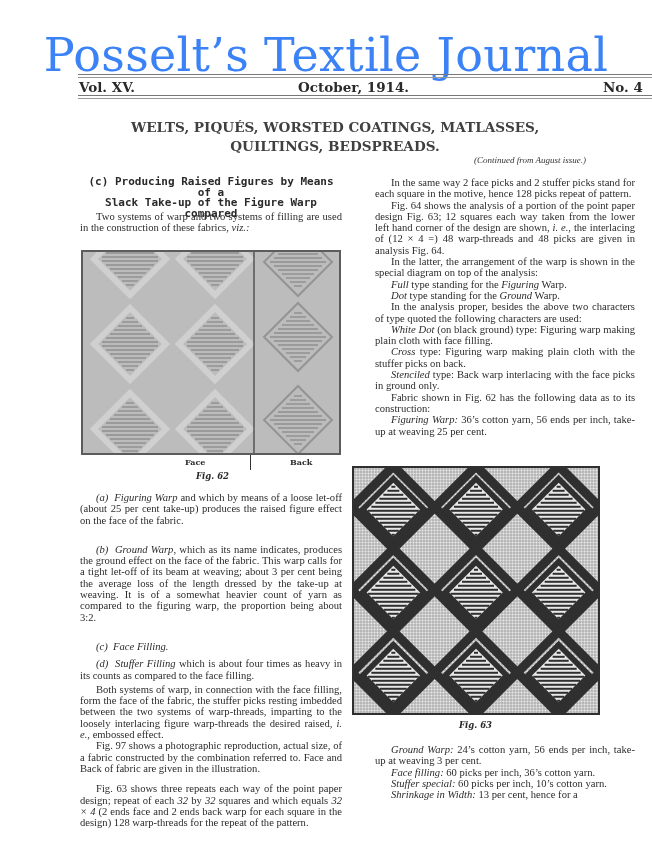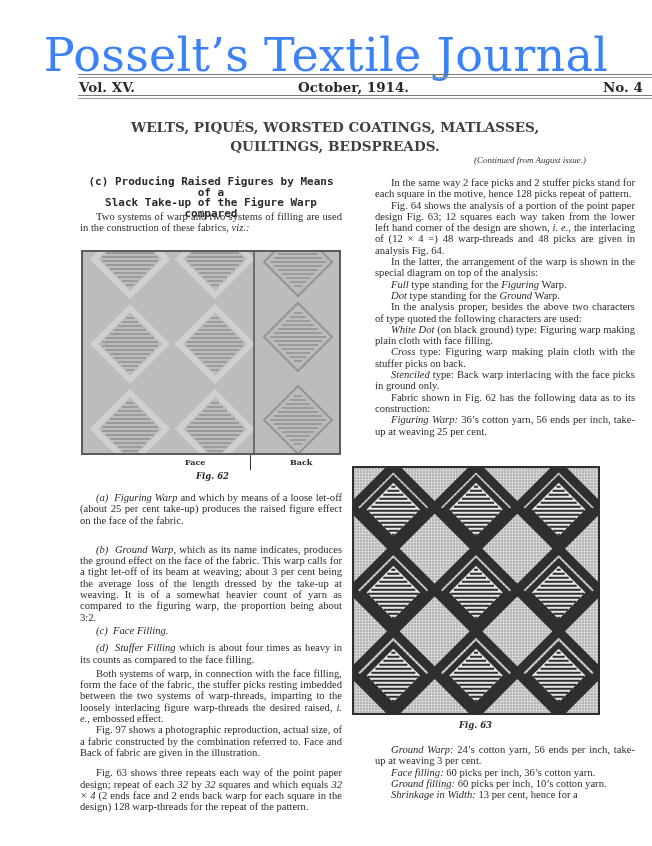--- a/index.html
+++ b/index.html
@@ -303,21 +303,21 @@
 <div class="fig62-tick"></div>
 <div class="figcap cap62">Fig. 62</div>
 
 <div class="col lcol" style="top:492px;">
   <p>
     <i>(a)</i>&nbsp; <i>Figuring Warp</i><span> and which by means of a loose let-off (about 25 per cent take-up) produces the raised figure effect on the face of the fabric.</span>
   </p>
   <p style="margin-top:18px;">
     <i>(b)</i>&nbsp; <i>Ground Warp</i><span>, which as its name indicates, produces the ground effect on the face of the fabric. This warp calls for a tight let-off of its beam at weaving; about 3 per cent being the average loss of the length dressed by the take-up at weaving.  It is of a somewhat heavier count of yarn as compared to the figuring warp, the proportion being about 3:2.</span>
   </p>
-  <p style="margin-top:2px;">
+  <p style="margin-top:18px;">
     <i>(c)</i>&nbsp; <i>Face Filling.</i>
   </p>
   <p style="margin-top:6px;">
     <i>(d)</i>&nbsp; <i>Stuffer Filling</i><span> which is about four times as heavy in its counts as compared to the face filling.</span>
   </p>
   <p style="margin-top:3px;">
     <span>Both systems of warp, in connection with the face filling, form the face of the fabric, the stuffer picks resting imbedded between the two systems of warp-threads, imparting to the loosely interlacing figure warp-threads the desired raised, </span><i>i. e.</i><span>, embossed effect.</span>
   </p>
   <p>Fig. 97 shows a photographic reproduction, actual size, of a fabric constructed by the combination referred to.  Face and Back of fabric are given in the illustration.</p>
   <p style="margin-top:9px;">
@@ -682,18 +682,18 @@
 <div class="figcap cap63">Fig. 63</div>
 
 <div class="col rcol" style="top:744px;">
   <p>
     <i>Ground Warp:</i><span> 24’s cotton yarn, 56 ends per inch, take-up at weaving 3 per cent.</span>
   </p>
   <p>
     <i>Face filling:</i><span> 60 picks per inch, 36’s cotton yarn.</span>
   </p>
   <p>
-    <i>Ground filling:</i><span> 60 picks per inch, 10’s cotton yarn.</span>
+    <i>Stuffer special:</i><span> 60 picks per inch, 10’s cotton yarn.</span>
   </p>
   <p>
     <i>Shrinkage in Width:</i><span> 13 per cent, hence for a</span>
   </p>
 </div>
 
 </body></html>

